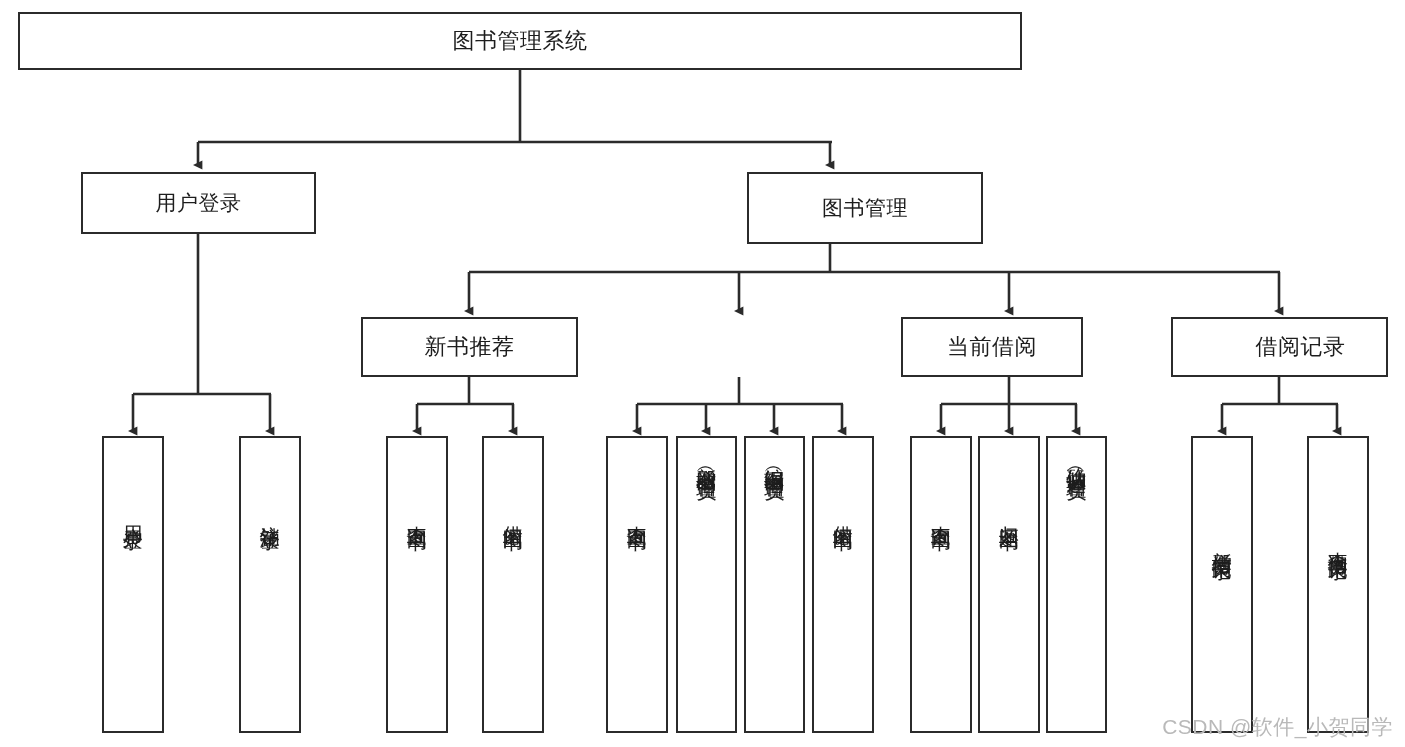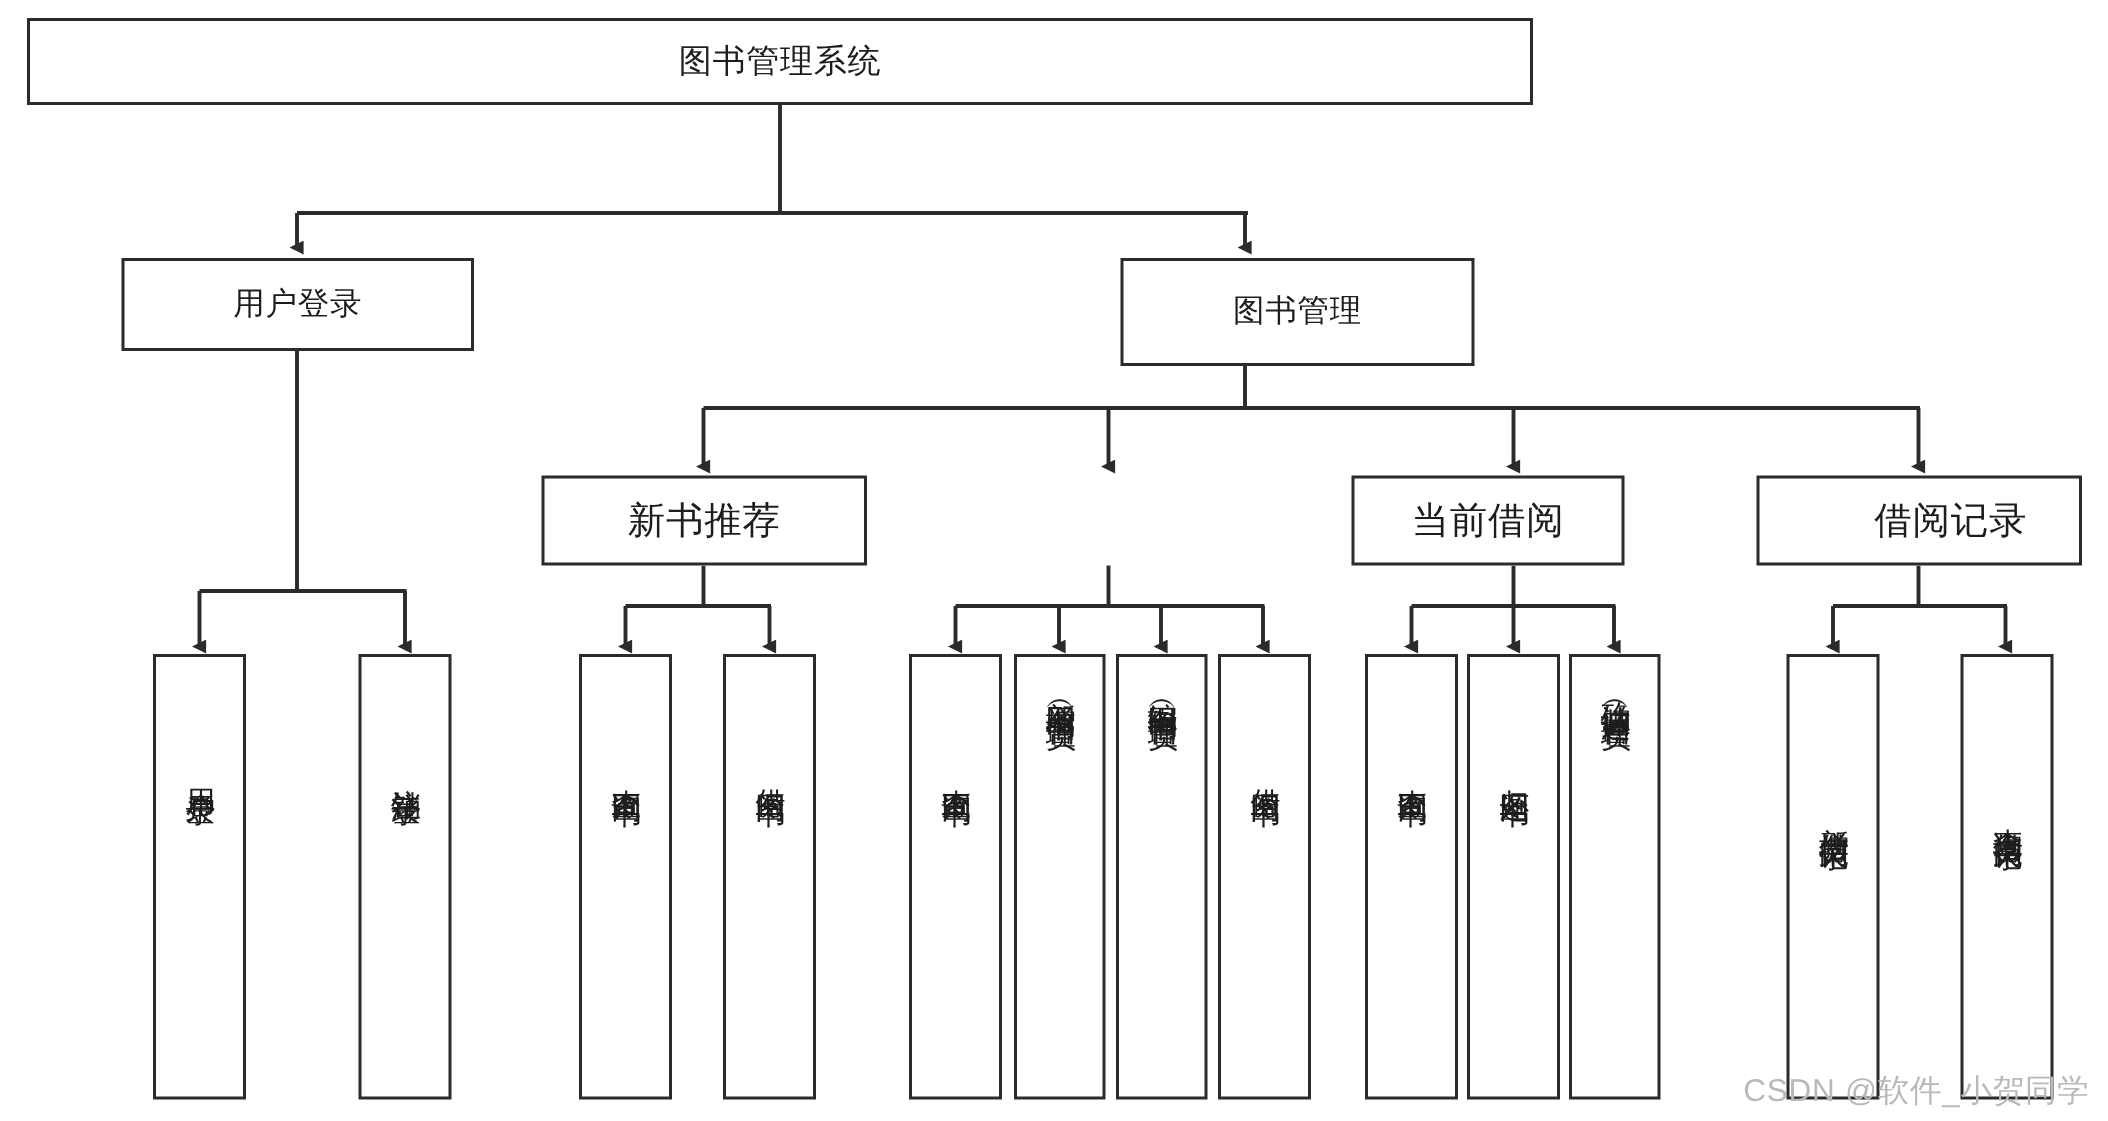--- a/index.html
+++ b/index.html
@@ -40,21 +40,21 @@
   }
   .node .label {
     font-size: 21px;
     line-height: 1.15;
     letter-spacing: 0.5px;
     white-space: nowrap;
     color: #1d1d1d;
   }
   .node.root .label { font-size: 22px; }
   .node.lvl2 .label { font-size: 21px; }
-  .node.lvl3 .label { font-size: 25px; }
+  .node.lvl3 .label { font-size: 22px; }
   .node.leaf {
     align-items: flex-start;
     justify-content: center;
     padding-top: 10px;
   }
   .node.leaf .label {
     writing-mode: vertical-rl;
     text-orientation: upright;
     font-size: 20px;
     line-height: 1.32;

